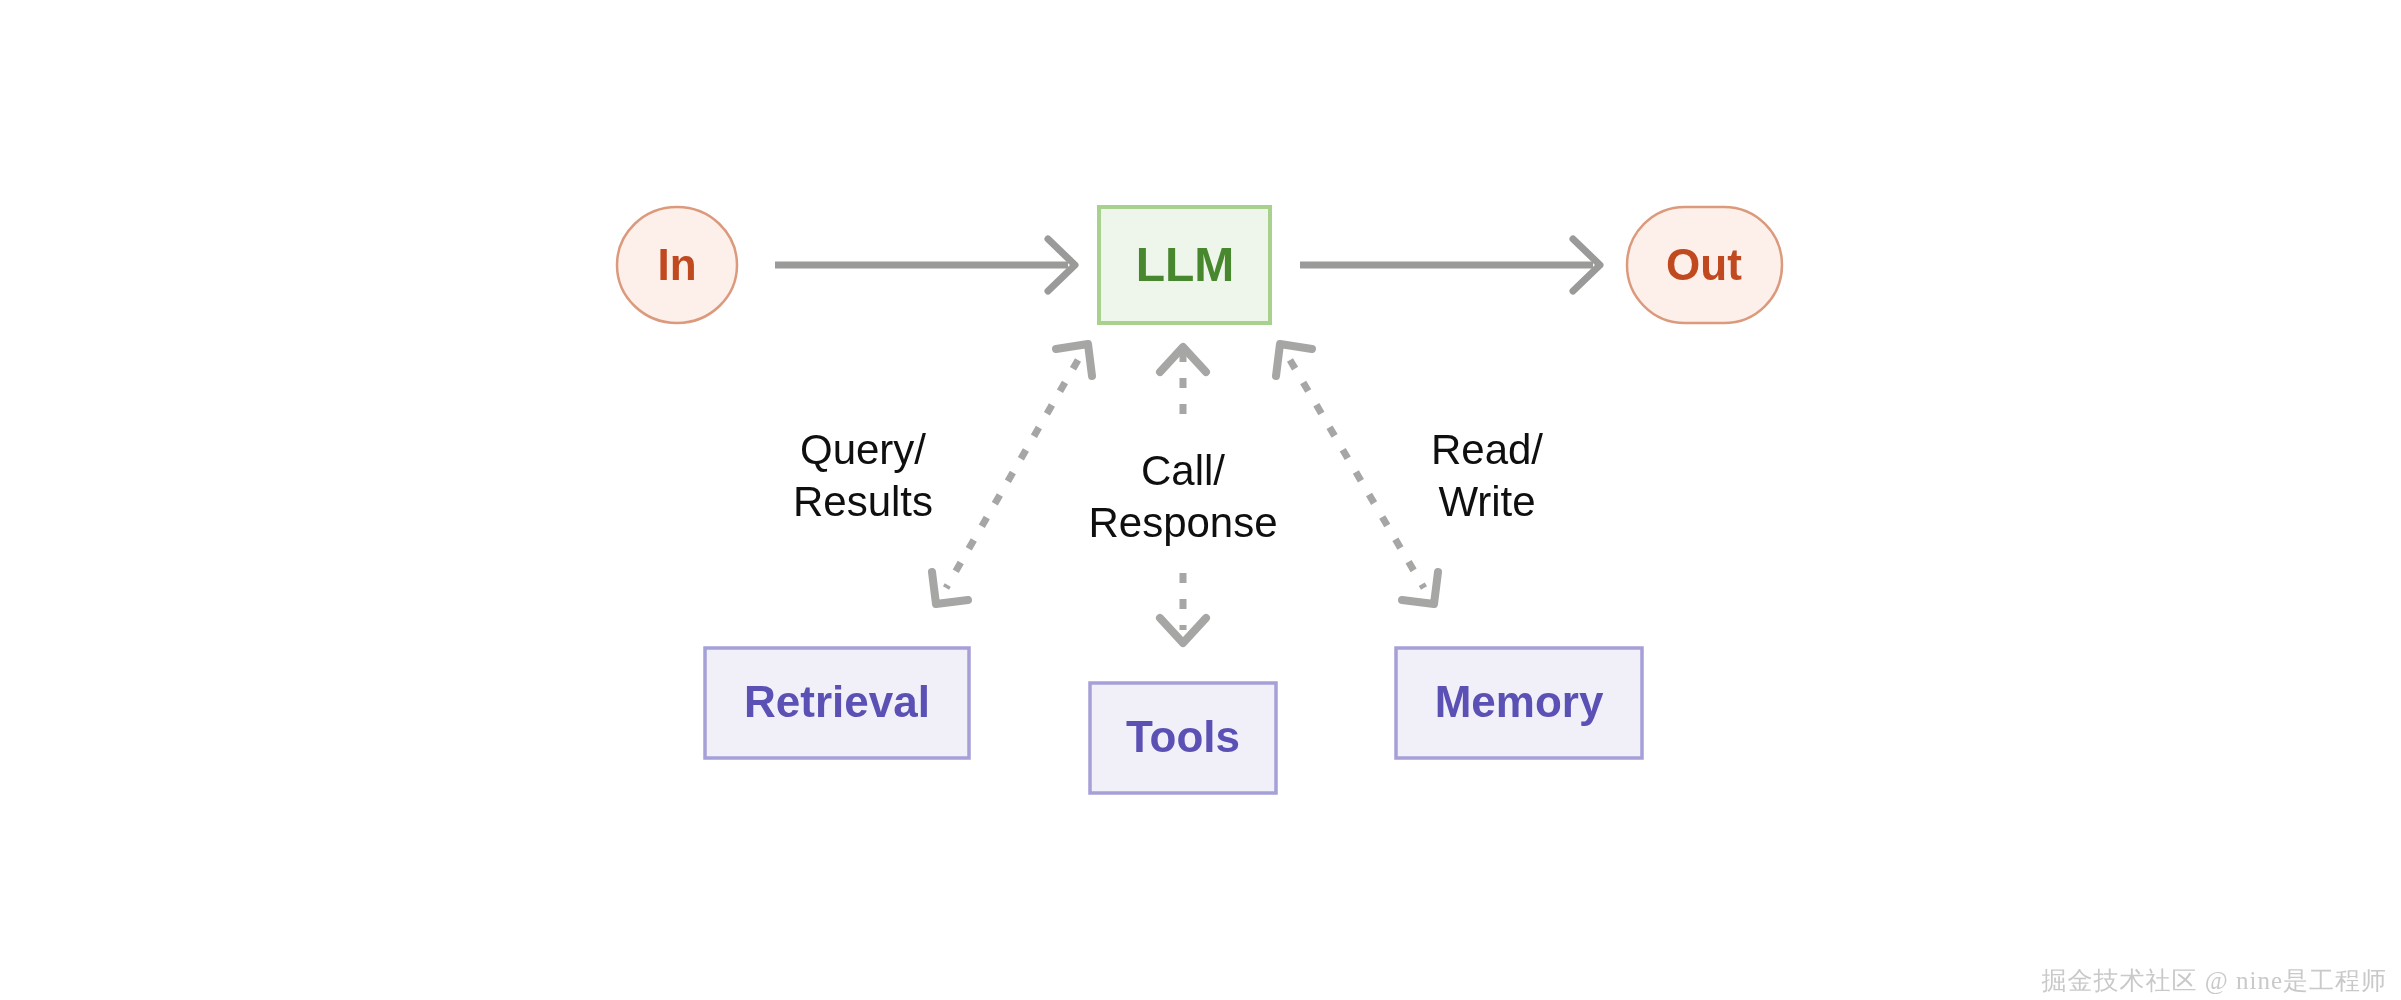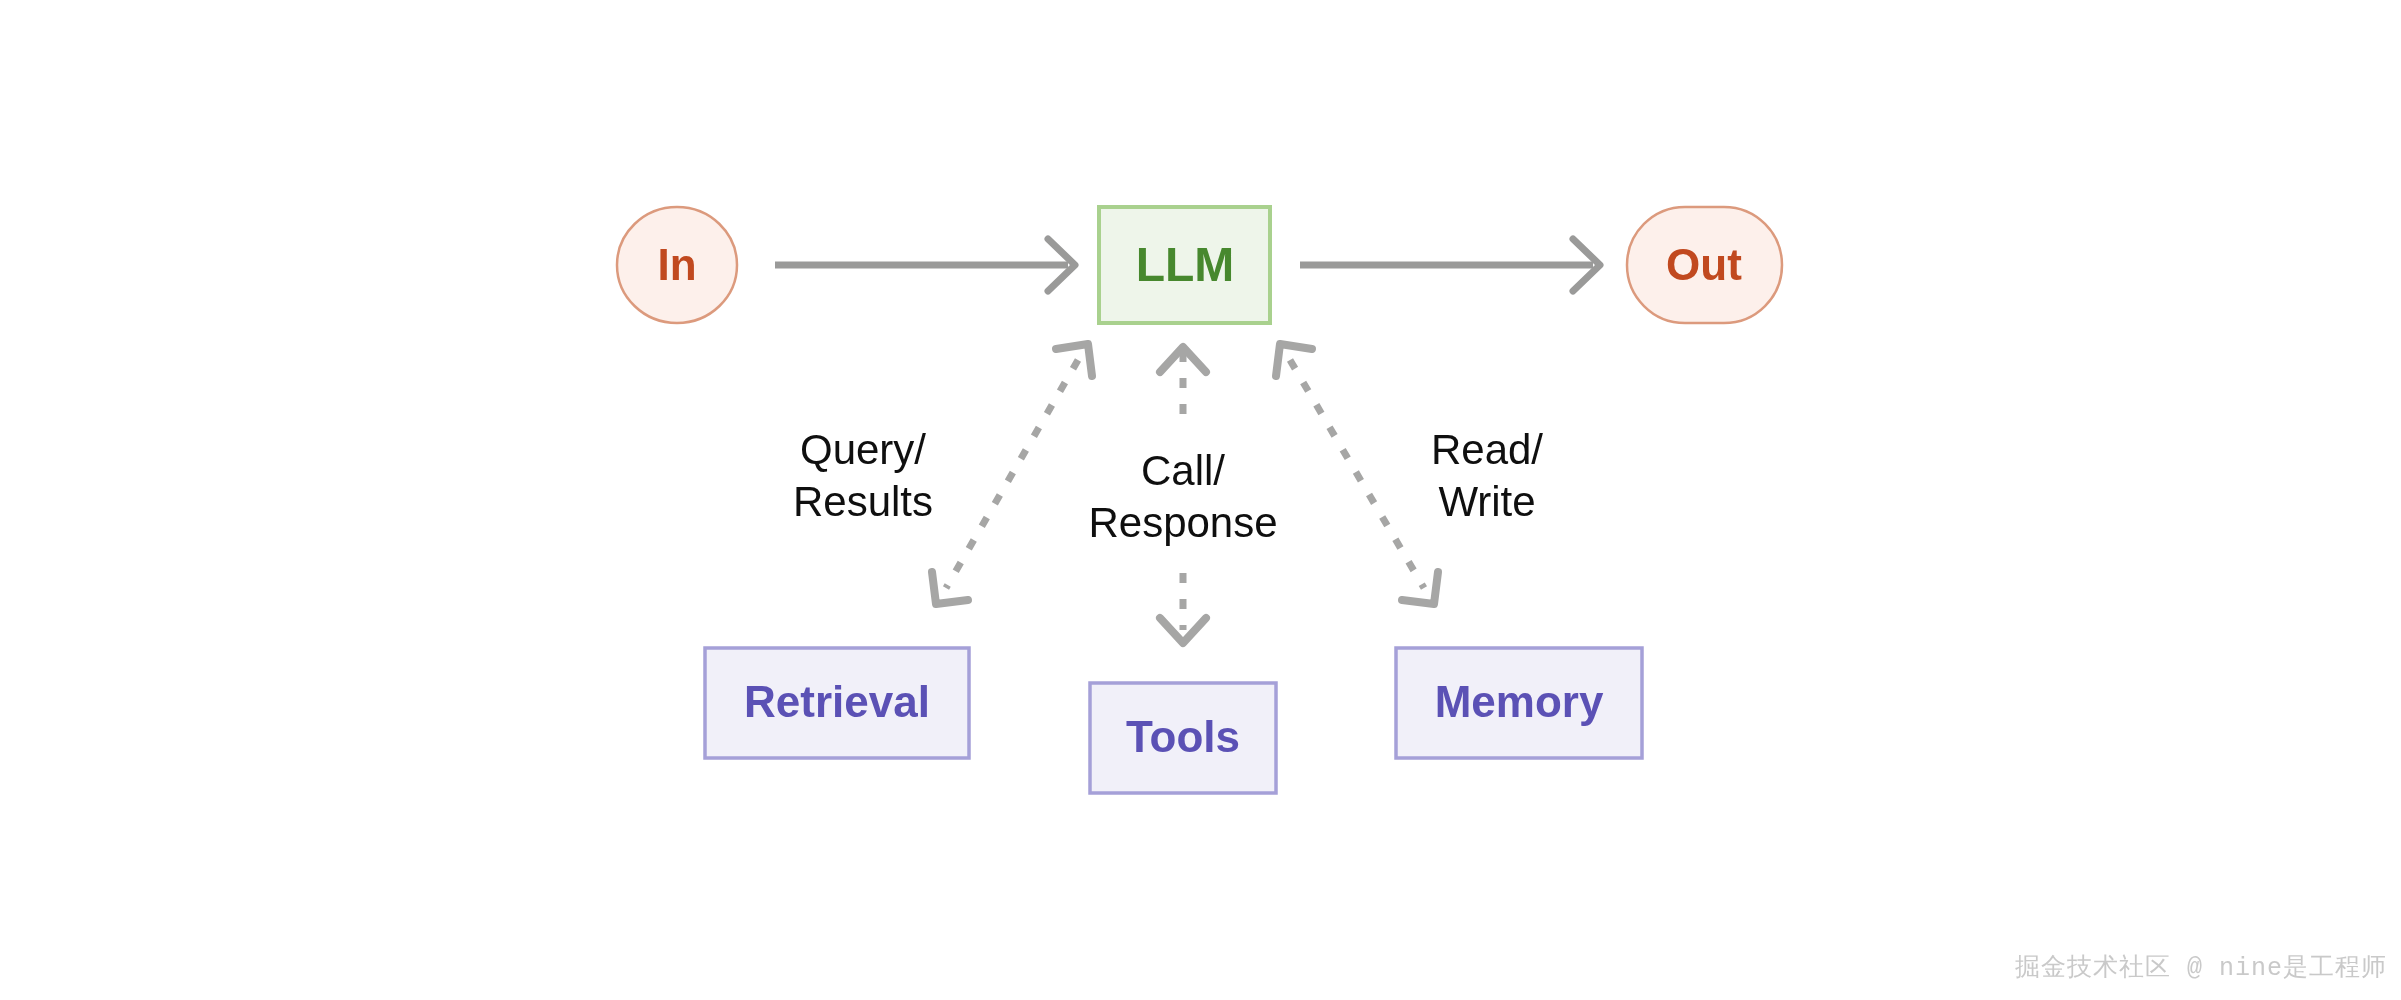--- a/index.html
+++ b/index.html
@@ -73,22 +73,22 @@
   .dashed-head {
     stroke: #a6a6a5;
     stroke-width: 8;
     fill: none;
     stroke-linecap: round;
     stroke-linejoin: round;
   }
   .watermark {
     position: absolute;
     right: 14px;
-    bottom: 17px;
-    font-family: Liberation Mono, monospace;
+    bottom: 3px;
+    font-family: Liberation Serif, serif;
     font-size: 25px;
     color: #c9c9c9;
     letter-spacing: 1px;
     white-space: nowrap;
     user-select: none;
   }
 </style>
 </head>
 <body>
 

